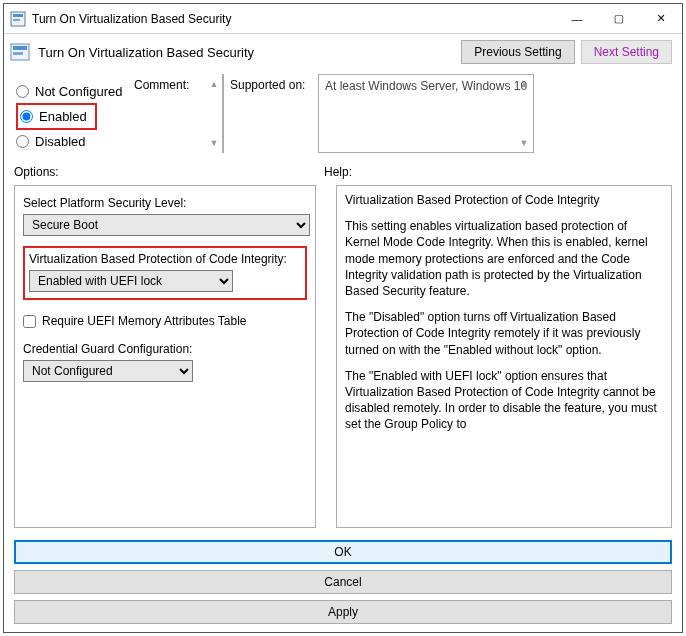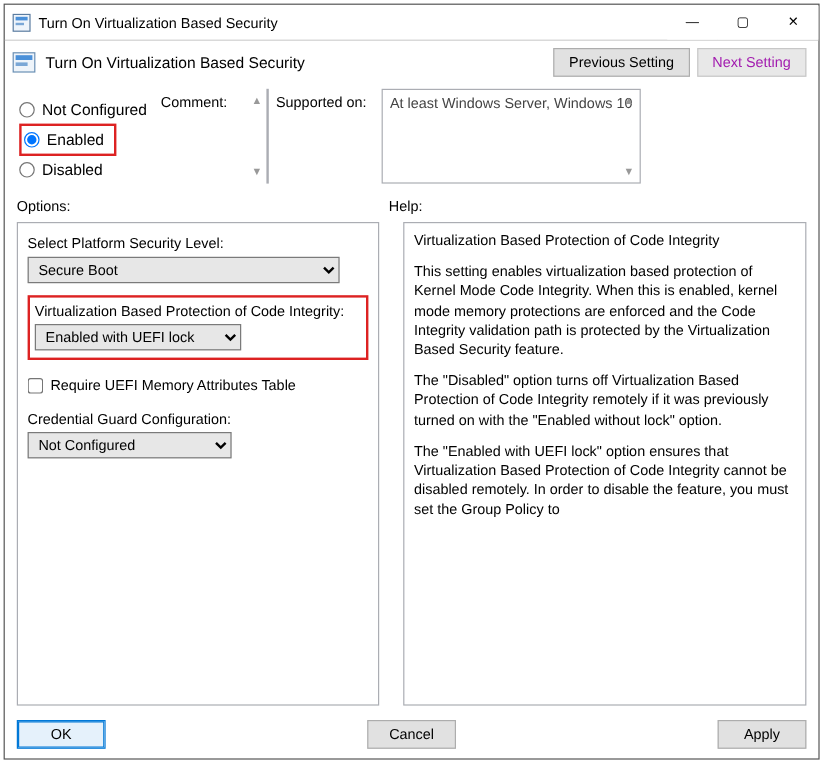--- a/index.html
+++ b/index.html
@@ -122,35 +122,36 @@
     padding: 6px 6px 6px 8px;
     font-size: 12px;
     line-height: 1.35;
   }
   .opt-label { font-size: 12px; margin-bottom: 4px; }
   .opt-select {
     font-family: inherit; font-size: 12px;
     border: 1px solid #7a7a7a;
     background: #e7e7e7;
     padding: 2px 4px;
-    width: 260px;
+    width: 287px;
     height: 22px;
   }
   .opt-select.short { width: 170px; }
   .opt-block { margin-bottom: 14px; }
   .opt-block.tight { margin-bottom: 10px; }
   .opt-block.highlight-red { padding: 4px 6px 6px 4px; display:block; }
   .chk-row { display: flex; align-items: center; gap: 6px; font-size: 12px;}
   .chk-row input { margin: 0; }
 
   .footer {
     display: flex;
-    justify-content: space-between;
+    justify-content: center;
     gap: 6px;
     padding: 6px 10px 8px 10px;
+    flex-direction: column;
   }
   .footer .wbtn { min-width: 74px; }
   .wbtn.default { border: 1px solid #0078d7; box-shadow: inset 0 0 0 1px #0078d7; background:#e5f1fb; }
 
   p { margin: 0 0 10px 0; }
 </style>
 </head>
 <body>
 
 <div class="window">
@@ -233,21 +234,21 @@
   <div class="lower">
     <div class="options-pane">
       <div class="opt-block tight">
         <div class="opt-label">Select Platform Security Level:</div>
         <select class="opt-select">
           <option>Secure Boot</option>
         </select>
       </div>
       <div class="opt-block highlight-red">
         <div class="opt-label">Virtualization Based Protection of Code Integrity:</div>
-        <select class="opt-select" style="width:172px">
+        <select class="opt-select" style="width:204px">
           <option>Enabled with UEFI lock</option>
         </select>
       </div>
       <div class="opt-block">
         <label class="chk-row">
           <input type="checkbox" style="">
           <span>Require UEFI Memory Attributes Table</span>
         </label>
       </div>
       <div class="opt-block tight">

